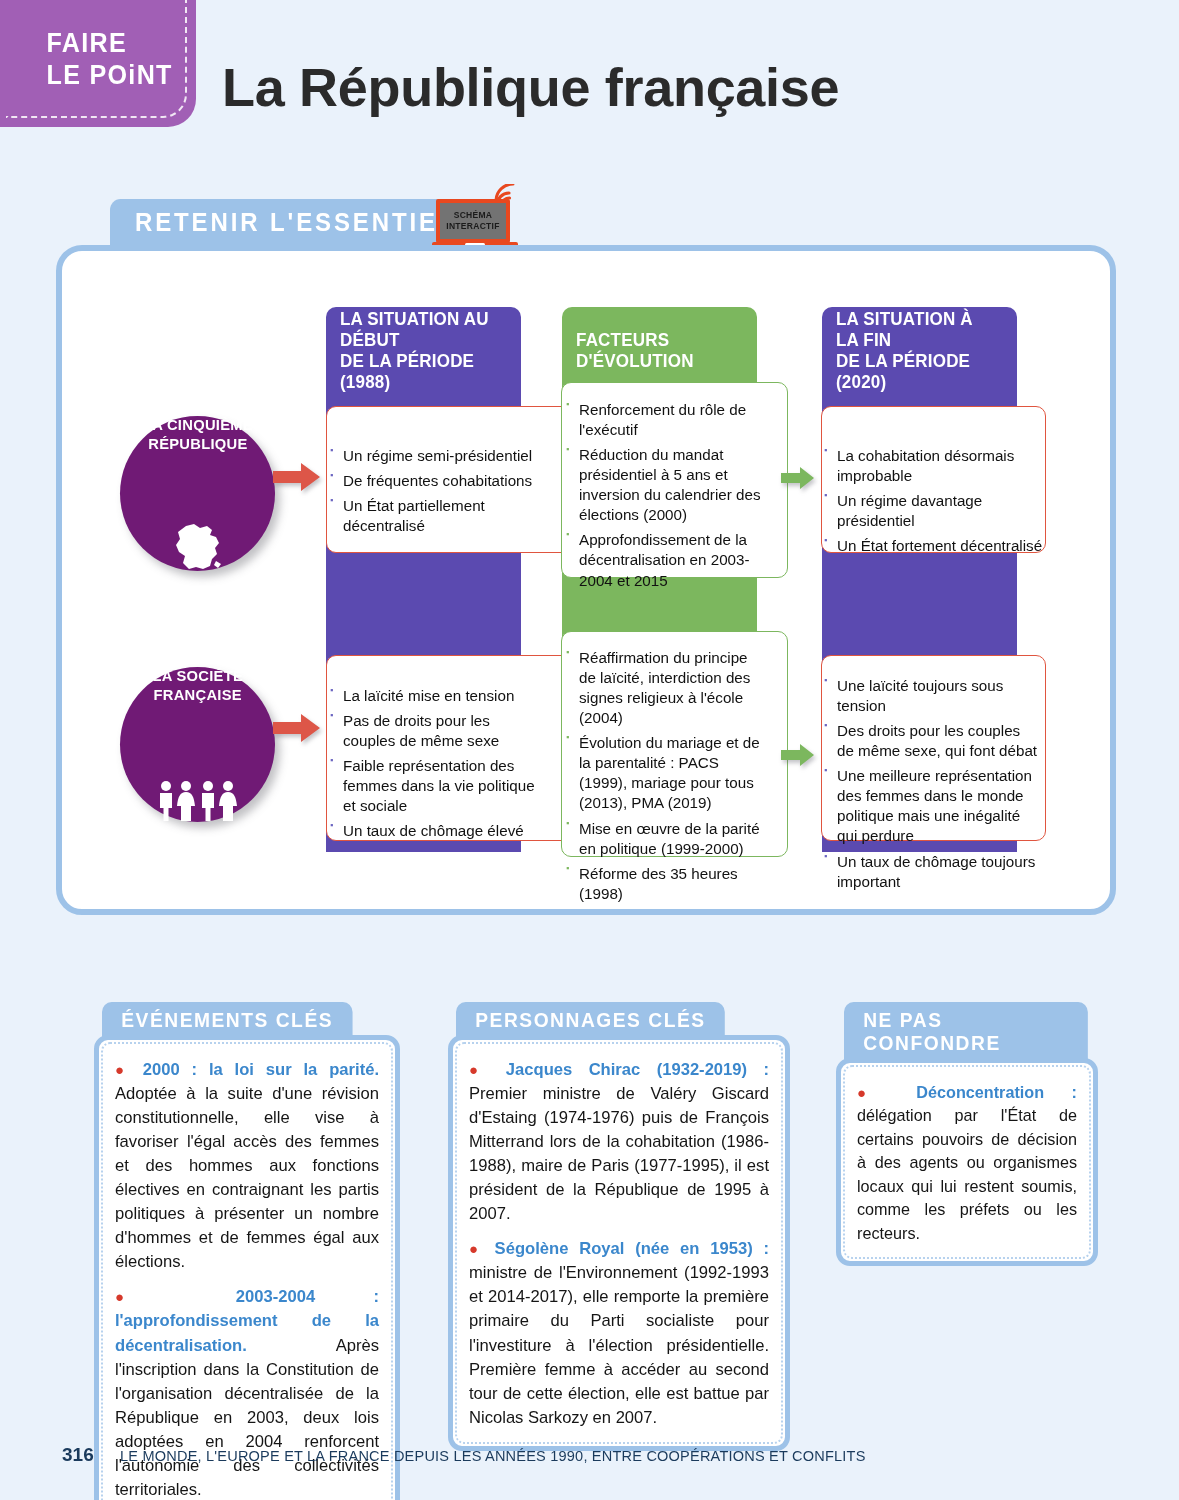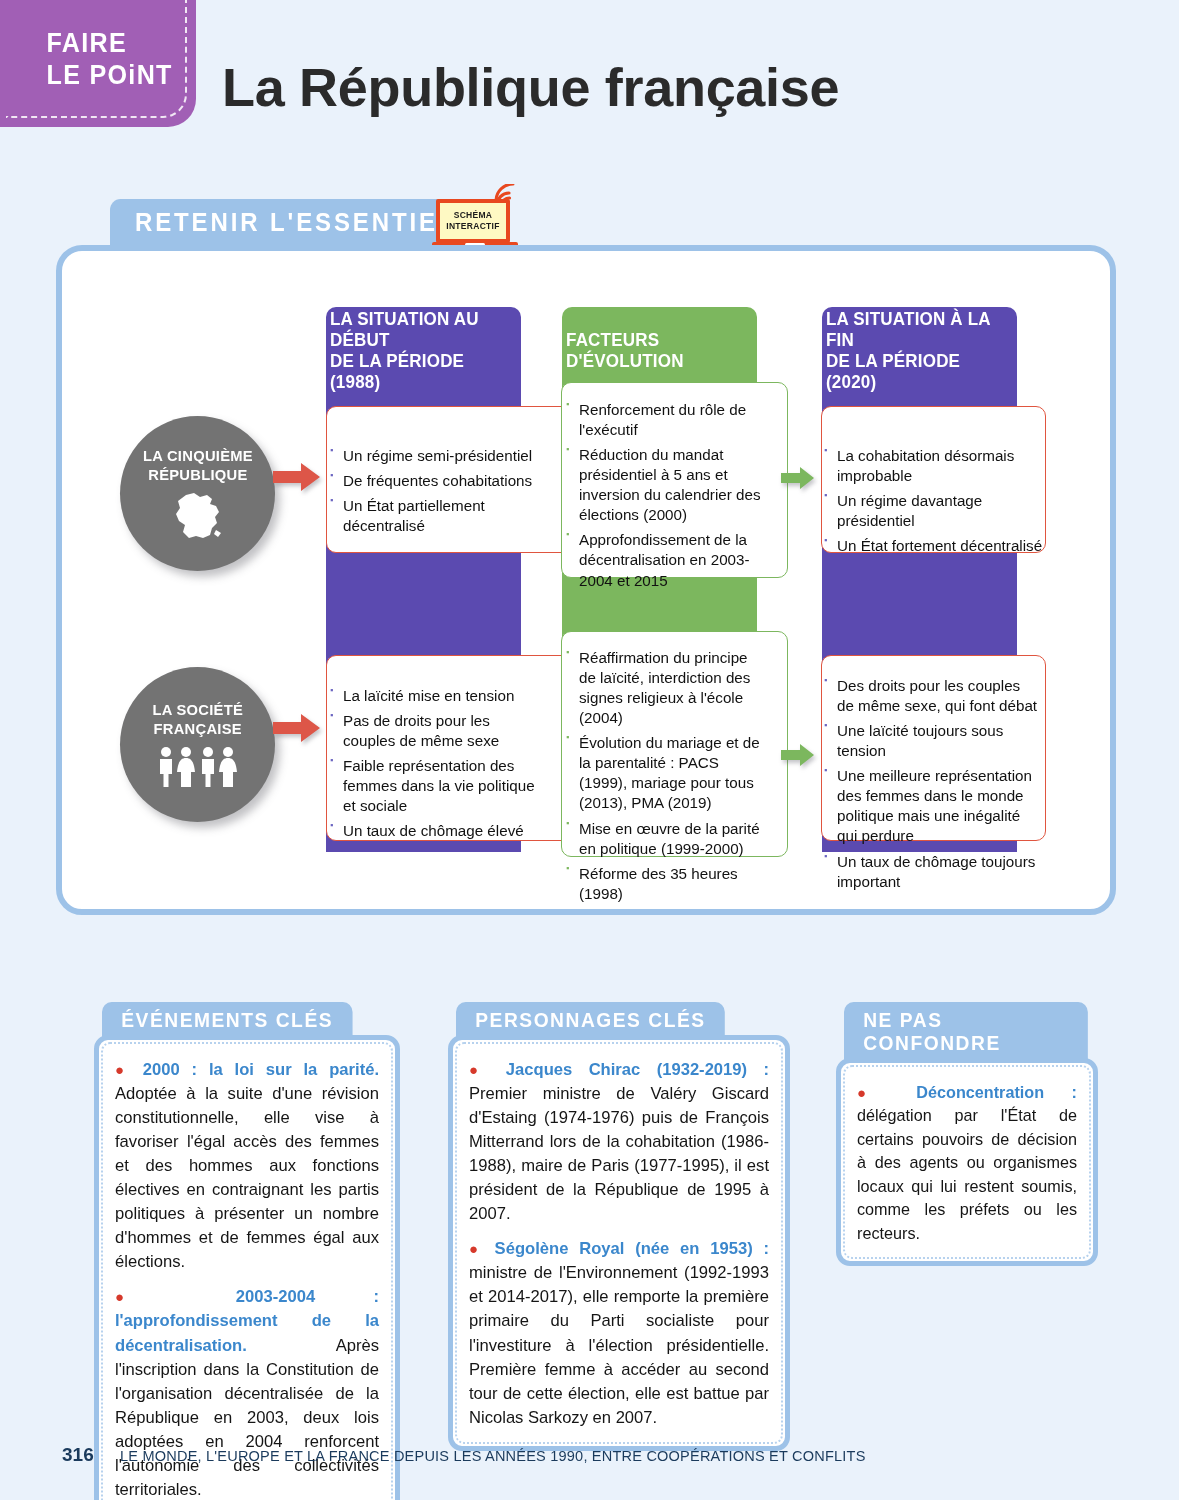--- a/index.html
+++ b/index.html
@@ -47,21 +47,21 @@
     padding: 9px 26px 8px 26px;
     font-size: 25px; font-weight: bold; letter-spacing: 3px;
     transform: scaleX(.96); transform-origin: left center;
   }
   .interactive-badge {
     position: absolute; left: 432px; top: 190px;
     width: 86px; height: 60px;
   }
   .ib-screen {
     position: absolute; left: 4px; top: 9px; width: 74px; height: 44px;
-    border: 4px solid #e8481f; background: #fef9c3; border-radius: 2px;
+    border: 4px solid #e8481f; background: #737373; border-radius: 2px;
     display: flex; flex-direction: column; align-items: center; justify-content: center;
   }
   .ib-screen span {
     font-size: 8.5px; font-weight: bold; color: #1b1b1b; line-height: 1.35;
     letter-spacing: .3px;
   }
   .ib-base {
     position: absolute; left: 0; top: 52px; width: 86px; height: 7px;
     background: #e8481f; border-radius: 2px;
   }
@@ -86,21 +86,21 @@
   }
   .band-left   { left: 264px; background: #5b4ab0; }
   .band-center { left: 500px; background: #7cb75e; }
   .band-right  { left: 760px; background: #5b4ab0; }
 
   .band-head {
     position: absolute; top: 56px; width: 195px; height: 86px;
     border-radius: 10px 10px 0 0;
     display: flex; align-items: center;
     color: #fff; font-weight: bold; font-size: 18.5px; line-height: 1.14;
-    letter-spacing: .2px; padding: 0 4px;
+    letter-spacing: .2px; padding: 0 14px;
     transform-origin: left center;
   }
   .band-head span { display: block; transform: scaleX(.92); transform-origin: left center; }
   .bh-left   { left: 264px; }
   .bh-center { left: 500px; }
   .bh-right  { left: 760px; }
 
   
   .row-box {
     position: absolute;
@@ -134,22 +134,22 @@
   .lp-r1-left   { left: 330px; top: 446px; width: 215px; }
   .lp-r1-center { left: 566px; top: 400px; width: 200px; }
   .lp-r1-right  { left: 824px; top: 446px; width: 225px; }
   .lp-r2-left   { left: 330px; top: 686px; width: 215px; }
   .lp-r2-center { left: 566px; top: 648px; width: 200px; }
   .lp-r2-right  { left: 824px; top: 676px; width: 215px; }
 
   
   .circle {
     position: absolute; width: 155px; height: 155px; border-radius: 50%;
-    background: #737373; color: #fff;
-    display: flex; flex-direction: column; align-items: center; justify-content: center;
+    background: #701a75; color: #fff;
+    display: flex; flex-direction: column; align-items: center; justify-content: space-between;
     box-shadow: 5px 6px 9px rgba(80,80,90,.35);
     z-index: 6;
   }
   .circle-label {
     font-weight: bold; font-size: 15.5px; line-height: 1.2;
     text-align: center; letter-spacing: .3px;
   }
   .circle-label span { display: block; transform: scaleX(.95); }
   .circle-1 { left: 120px; top: 416px; }
   .circle-2 { left: 120px; top: 667px; }
@@ -348,22 +348,22 @@
 <div class="list-pos lp-r2-center">
   <ul class="facts green-bullets">
       <li>Réaffirmation du principe de laïcité, interdiction des signes religieux à l'école (2004)</li>
       <li>Évolution du mariage et de la parentalité : PACS (1999), mariage pour tous (2013), PMA (2019)</li>
       <li>Mise en œuvre de la parité en politique (1999-2000)</li>
       <li>Réforme des 35 heures (1998)</li>
     </ul>
 </div>
 <div class="list-pos lp-r2-right">
   <ul class="facts">
+      <li>Une laïcité toujours sous tension</li>
       <li>Des droits pour les couples de même sexe, qui font débat</li>
-      <li>Une laïcité toujours sous tension</li>
       <li>Une meilleure représentation des femmes dans le monde politique mais une inégalité qui perdure</li>
       <li>Un taux de chômage toujours important</li>
     </ul>
 </div>
 
 <div class="panel panel-1">
   <div class="panel-tab">ÉVÉNEMENTS CLÉS</div>
   <div class="panel-body">
       <p class="entry"><span class="dot">● </span><span class="lead">2000 : la loi sur la parité.</span><span> Adoptée à la suite d'une révision constitutionnelle, elle vise à favoriser l'égal accès des femmes et des hommes aux fonctions électives en contraignant les partis politiques à présenter un nombre d'hommes et de femmes égal aux élections.</span></p>
       <p class="entry"><span class="dot">● </span><span class="lead">2003-2004 : l'approfondissement de la décentralisation.</span><span> Après l'inscription dans la Constitution de l'organisation décentralisée de la République en 2003, deux lois adoptées en 2004 renforcent l'autonomie des collectivités territoriales.</span></p>

